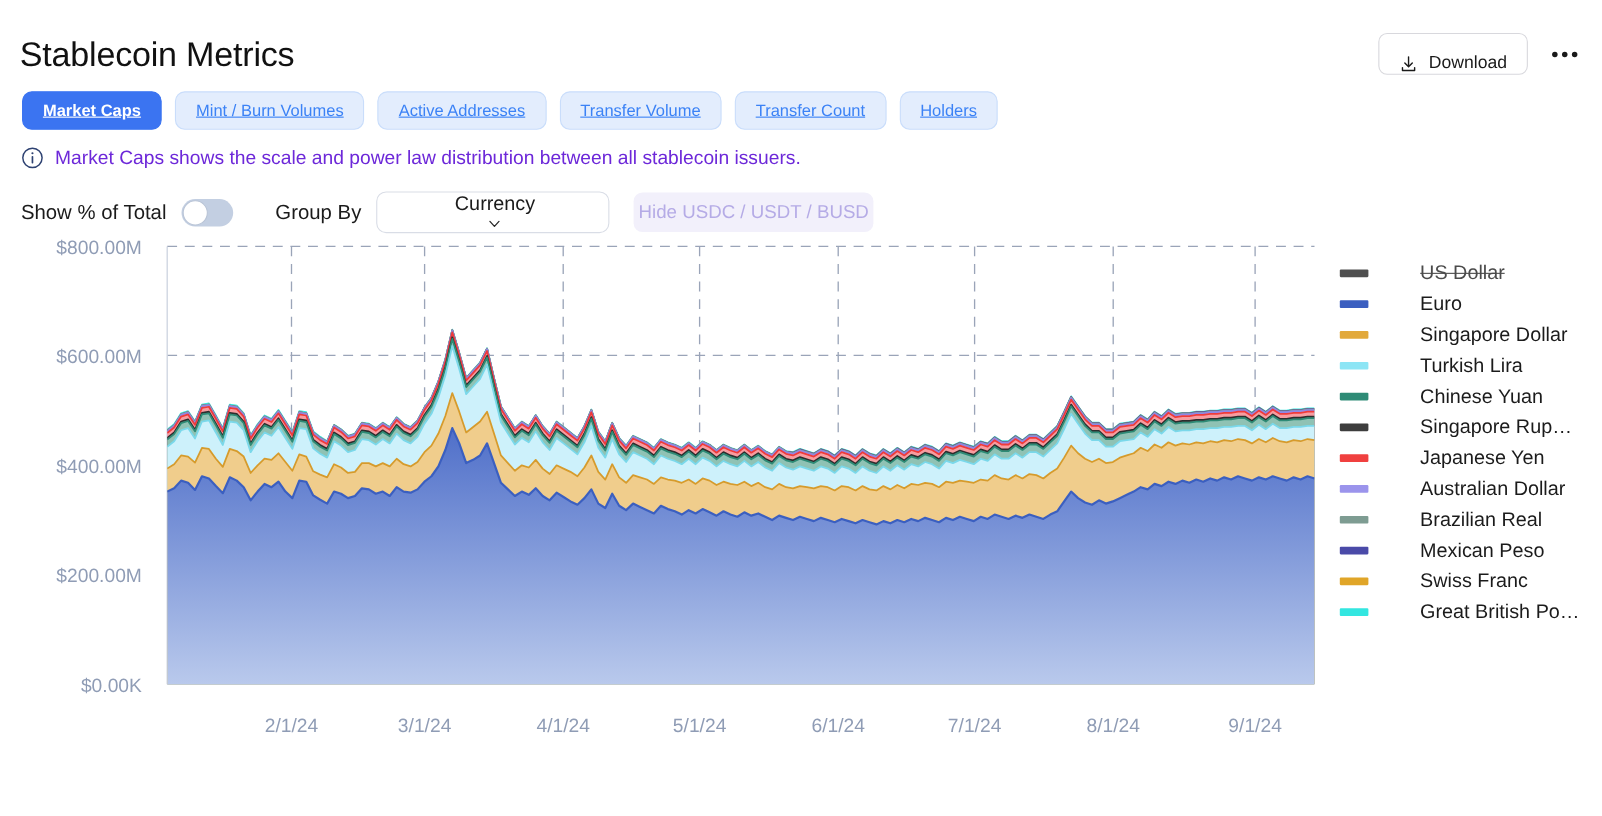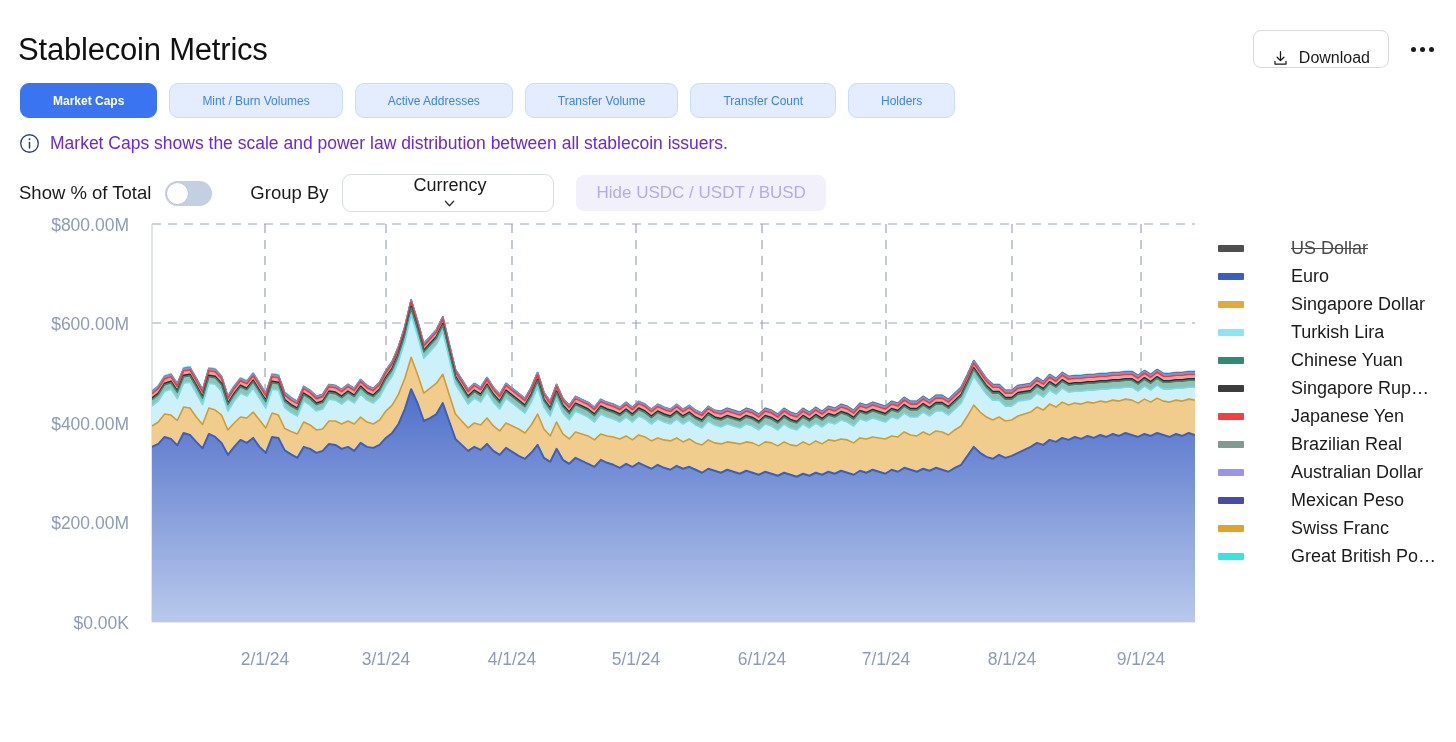--- a/index.html
+++ b/index.html
@@ -56,29 +56,30 @@
   }
 
   
   .tabs {
     position: absolute;
     top: 83px; left: 20px;
     display: flex; align-items: center; gap: 12px;
   }
   .tab {
     height: 35px;
-    padding: 0 32px;
+    padding: 0 18px;
     display: flex; align-items: center;
     border-radius: 9px;
-    font-size: 12px;
+    font-size: 15px;
     cursor: pointer;
     white-space: nowrap;
     border: 1px solid #c9ddfb;
     background: #e3edfd;
     color: #3b82f6;
+    text-decoration: underline;
   }
   .tab.active {
     background: #3b74f1;
     border-color: #3b74f1;
     color: #ffffff;
     font-weight: 700;
   }
 
   
   .info-line {
@@ -137,21 +138,21 @@
     padding: 0 13px 0 16px;
     font-size: 18px;
     color: #1b1b1b;
     cursor: pointer;
     flex-direction: column;
   }
   .chev { width: 17px; height: 17px; display:block; }
   .hide-btn {
     margin-left: 22px;
     height: 36px;
-    padding: 0 20px;
+    padding: 0 4px;
     display: flex; align-items: center;
     border-radius: 8px;
     background: #f2f0fb;
     border: none;
     color: #b5abe6;
     font-size: 17px;
     font-family: "Liberation Sans", sans-serif;
     cursor: default;
   }
 
@@ -377,28 +378,28 @@
       </div>
       <div class="legend-item">
         <div class="swatch" style="background: rgb(61, 61, 61);"></div>
         <div class="legend-label">Singapore Rup…</div>
       </div>
       <div class="legend-item">
         <div class="swatch" style="background: rgb(240, 64, 63);"></div>
         <div class="legend-label">Japanese Yen</div>
       </div>
       <div class="legend-item">
+        <div class="swatch" style="background: rgb(155, 148, 236);"></div>
+        <div class="legend-label">Australian Dollar</div>
+      </div>
+      <div class="legend-item">
         <div class="swatch" style="background: rgb(126, 156, 146);"></div>
         <div class="legend-label">Brazilian Real</div>
       </div>
       <div class="legend-item">
-        <div class="swatch" style="background: rgb(155, 148, 236);"></div>
-        <div class="legend-label">Australian Dollar</div>
-      </div>
-      <div class="legend-item">
         <div class="swatch" style="background: rgb(74, 74, 168);"></div>
         <div class="legend-label">Mexican Peso</div>
       </div>
       <div class="legend-item">
         <div class="swatch" style="background: rgb(224, 165, 40);"></div>
         <div class="legend-label">Swiss Franc</div>
       </div>
       <div class="legend-item">
         <div class="swatch" style="background: rgb(51, 230, 224);"></div>
         <div class="legend-label">Great British Po…</div>

